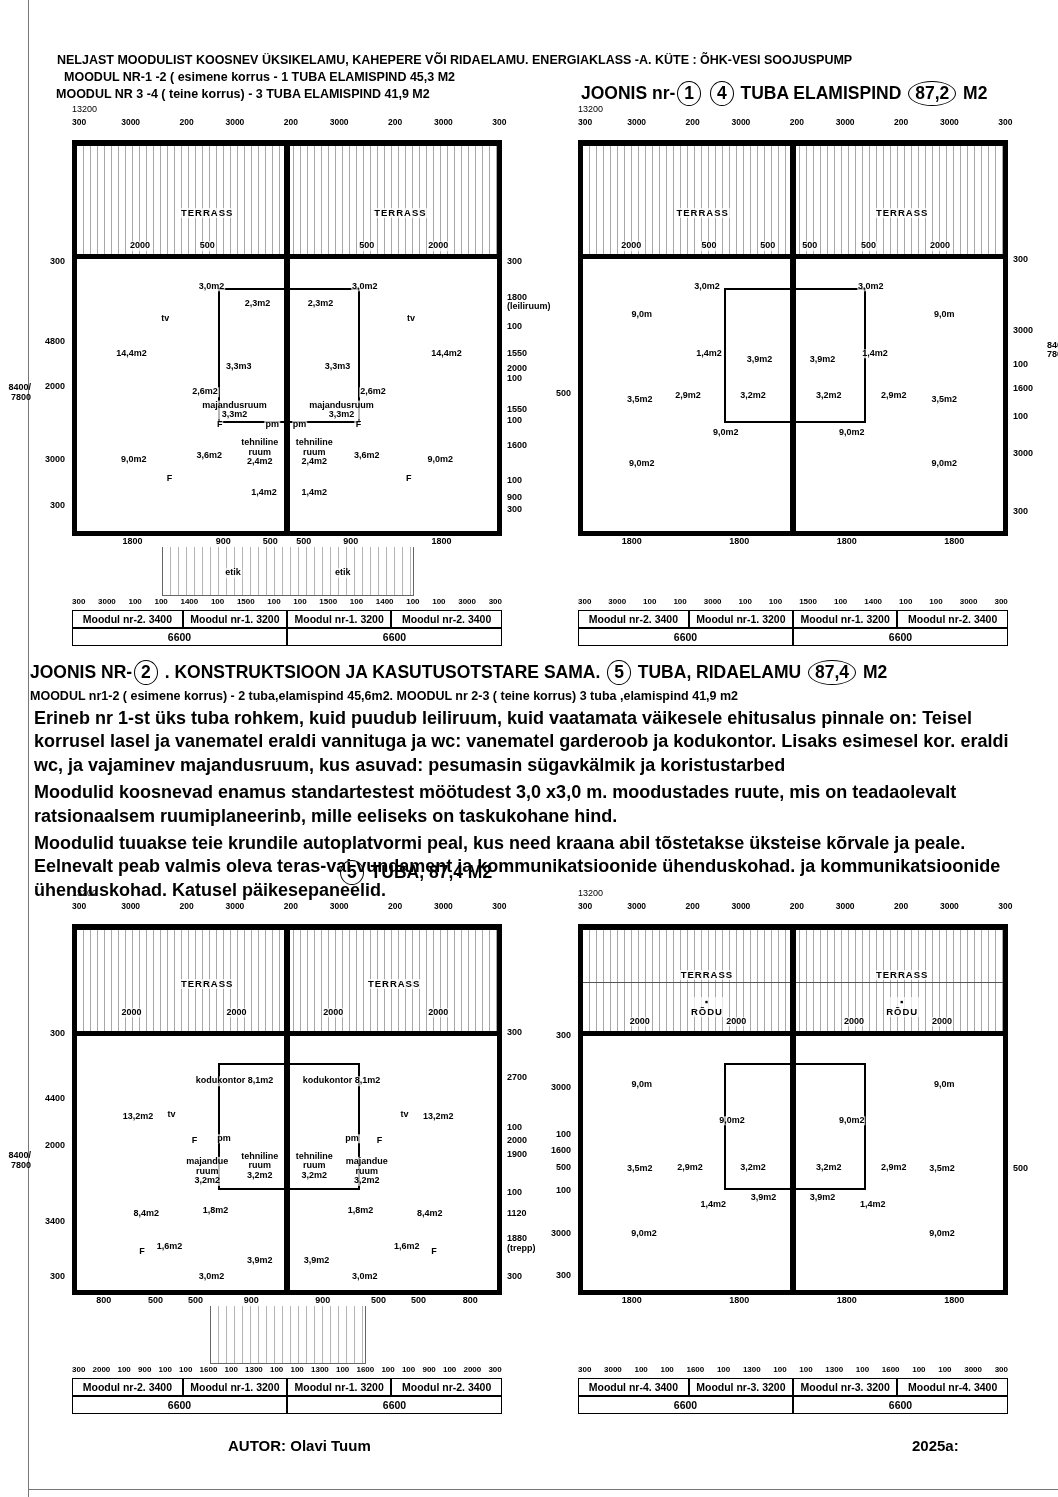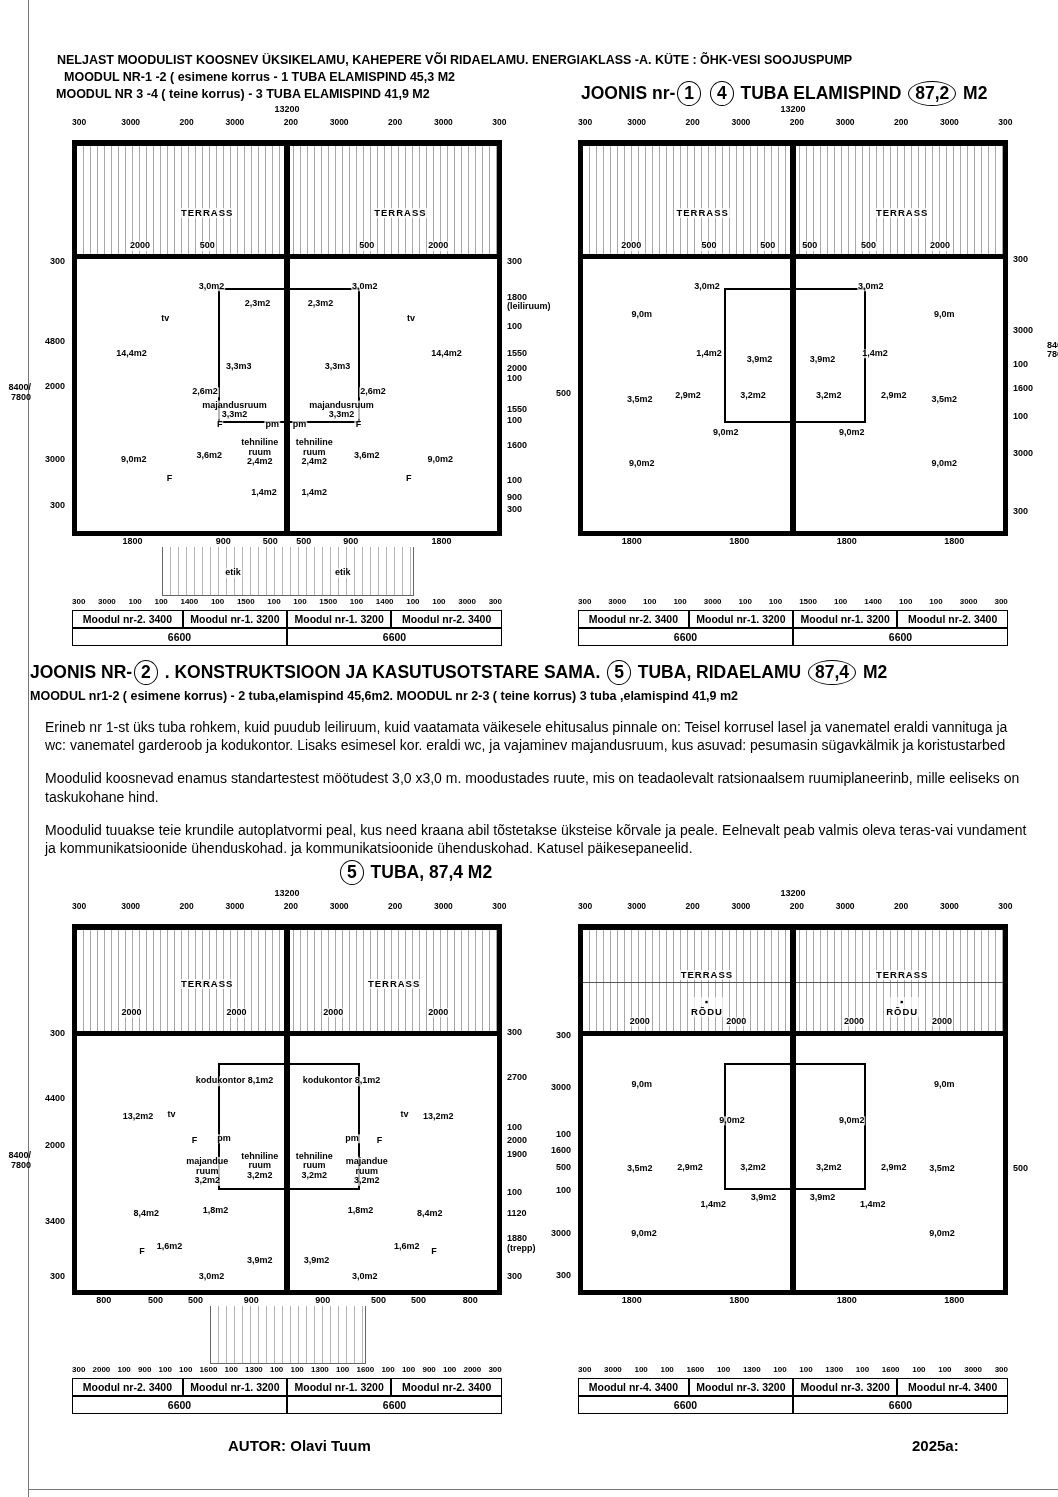--- a/index.html
+++ b/index.html
@@ -6,32 +6,32 @@
   .page{position:relative;width:1058px;height:1497px;background:#fff;
         font-family:"Liberation Sans","DejaVu Sans",sans-serif;color:#000;overflow:hidden;}
   .frame-l{position:absolute;left:28px;top:0;width:1px;height:1497px;background:#777;}
   .frame-b{position:absolute;left:28px;top:1489px;right:0;height:1px;background:#777;}
   .hline{position:absolute;font-weight:bold;font-size:12.5px;white-space:nowrap;}
   .title{position:absolute;font-weight:bold;font-size:17.5px;white-space:nowrap;}
   .oval{display:inline-block;border:1.6px solid #000;border-radius:50%;padding:1px 6px;margin:0 2px;}
   .midtext{position:absolute;left:30px;top:660px;width:1012px;}
   .midtext .t2{font-weight:bold;font-size:17.5px;margin-bottom:4px;white-space:nowrap;}
   .midtext .sub{font-weight:bold;font-size:12.5px;margin-bottom:2px;white-space:nowrap;}
-  .midtext p{font-weight:normal;font-size:14px;line-height:1.3;margin:15px;}
+  .midtext p{font-weight:bold;font-size:18px;line-height:1.3;margin:4px;}
   .footer{position:absolute;top:1437px;left:0;width:1058px;font-weight:bold;font-size:15px;}
   .footer .author{position:absolute;left:228px;}
   .footer .year{position:absolute;left:912px;}
 
   
   .plan{position:absolute;width:430px;}
   .plan[data-plan="plan1"]{left:72px;top:104px;}
   .plan[data-plan="plan2"]{left:578px;top:104px;}
   .plan[data-plan="plan3"]{left:72px;top:888px;}
   .plan[data-plan="plan4"]{left:578px;top:888px;}
-  .dim-total{text-align:center;font-size:9px;font-weight:bold;height:13px;}
+  .dim-total{font-size:9px;font-weight:normal;height:13px;}
   .dim-row{display:flex;height:23px;border-bottom:1px solid #000;align-items:flex-start;}
   .dim-row .dim{flex-basis:0;min-width:0;text-align:center;font-size:8.5px;font-weight:bold;white-space:nowrap;}
   .plan-body{position:relative;border:5px solid #000;background:#fff;}
   .plan[data-plan="plan1"] .plan-body,.plan[data-plan="plan2"] .plan-body{height:385px;}
   .plan[data-plan="plan3"] .plan-body,.plan[data-plan="plan4"] .plan-body{height:360px;}
   .terrace{position:absolute;left:0;right:0;top:0;height:28%;border-bottom:5px solid #000;
      background:repeating-linear-gradient(to right,#fff 0 6px,#a8a8a8 6px 7px);}
   .terrace.split::after{content:"";position:absolute;left:0;right:0;top:52%;border-top:1px solid #555;}
   .divider{position:absolute;top:0;bottom:0;left:calc(50% - 3px);width:6px;background:#000;}
   .core{position:absolute;left:33.5%;width:33%;top:37%;height:34%;border:2.5px solid #000;}

